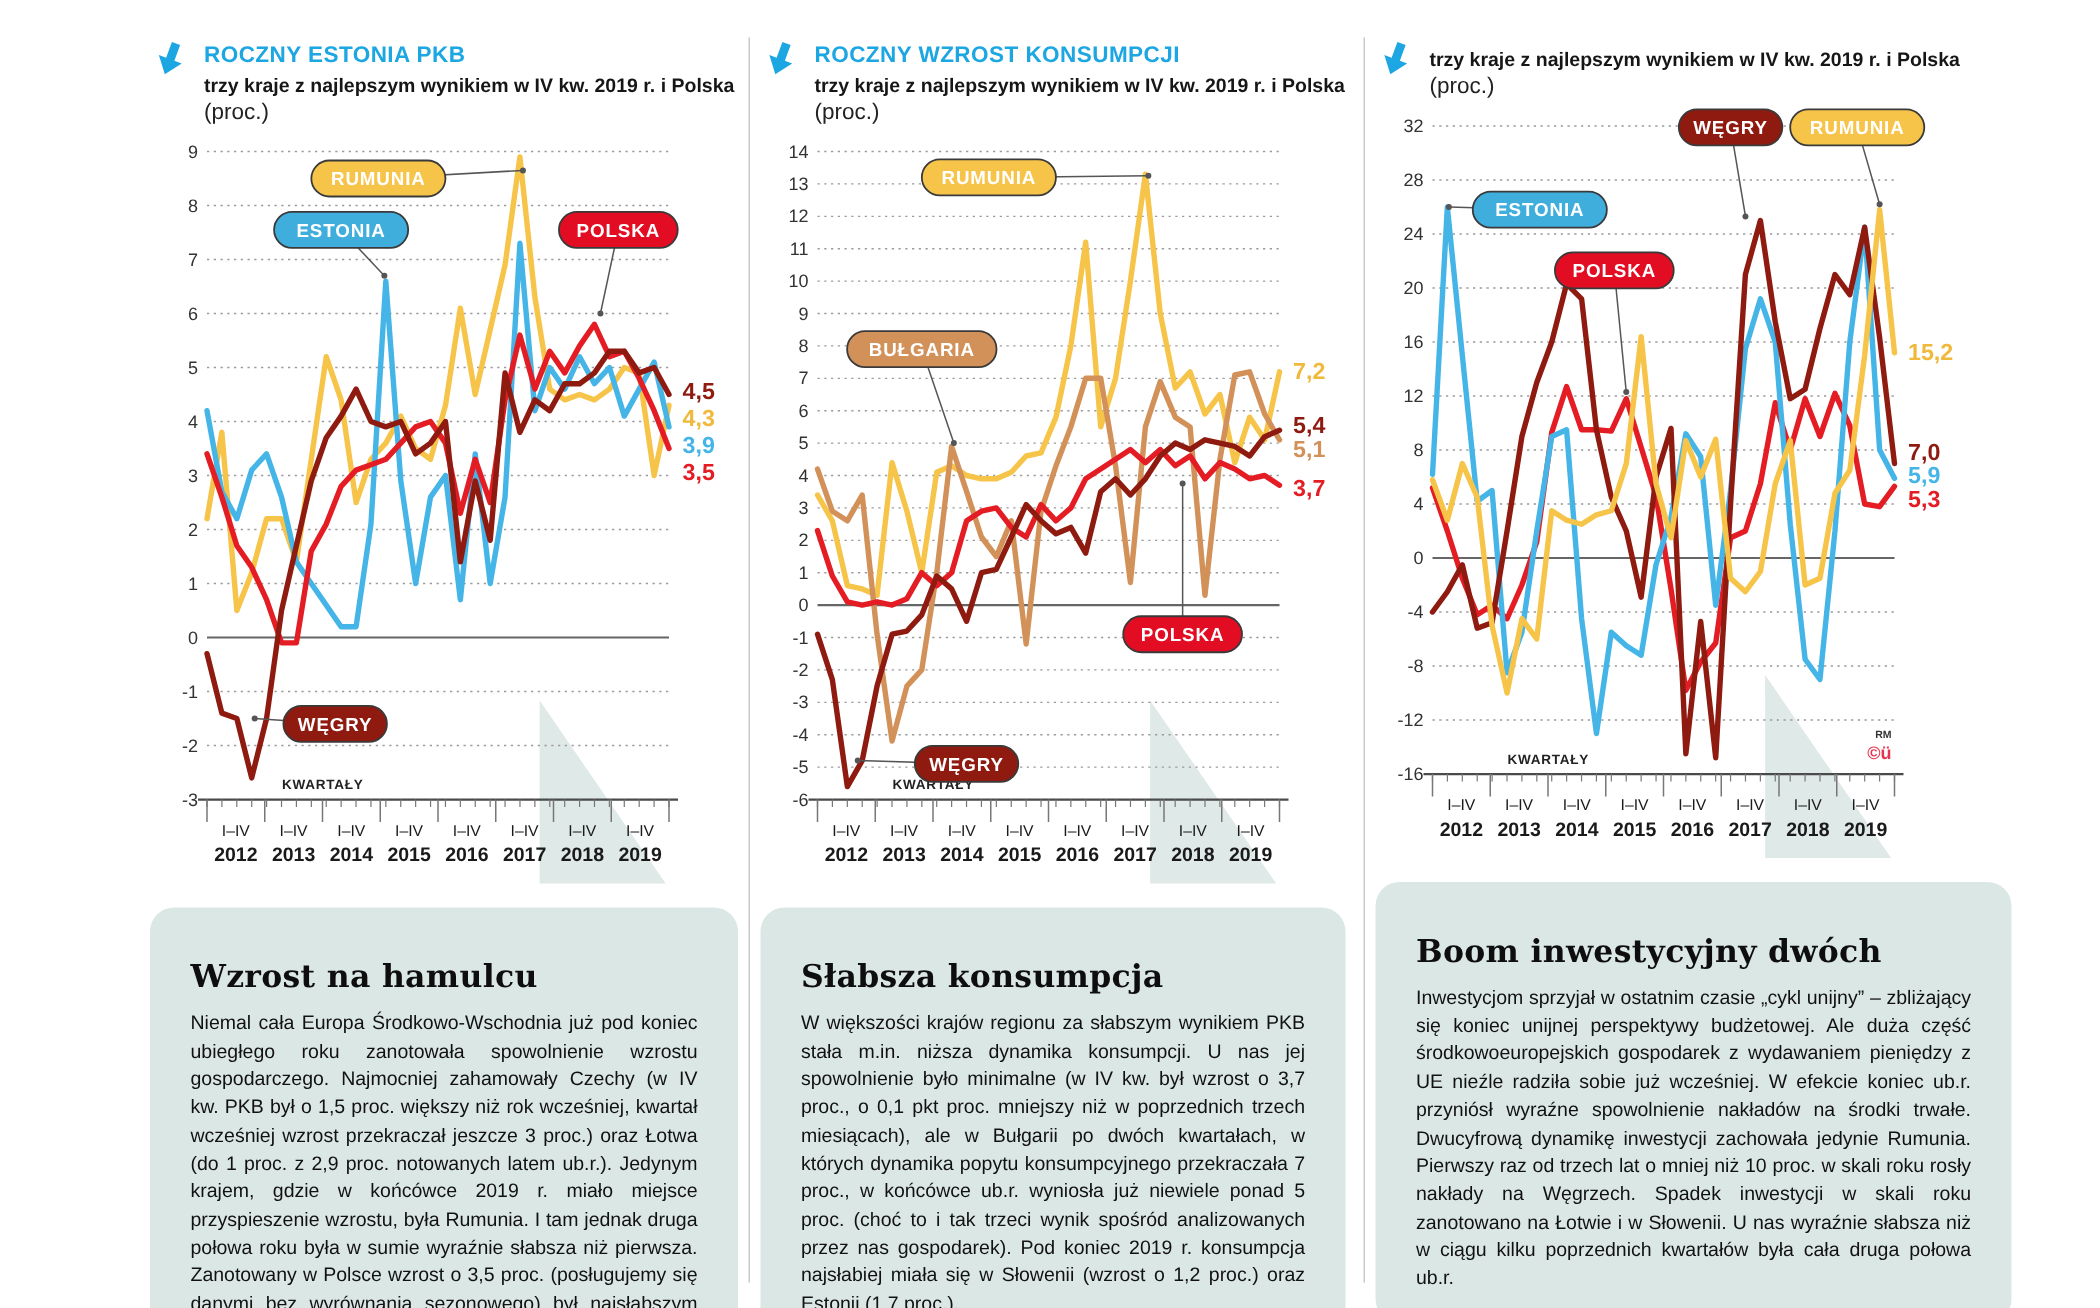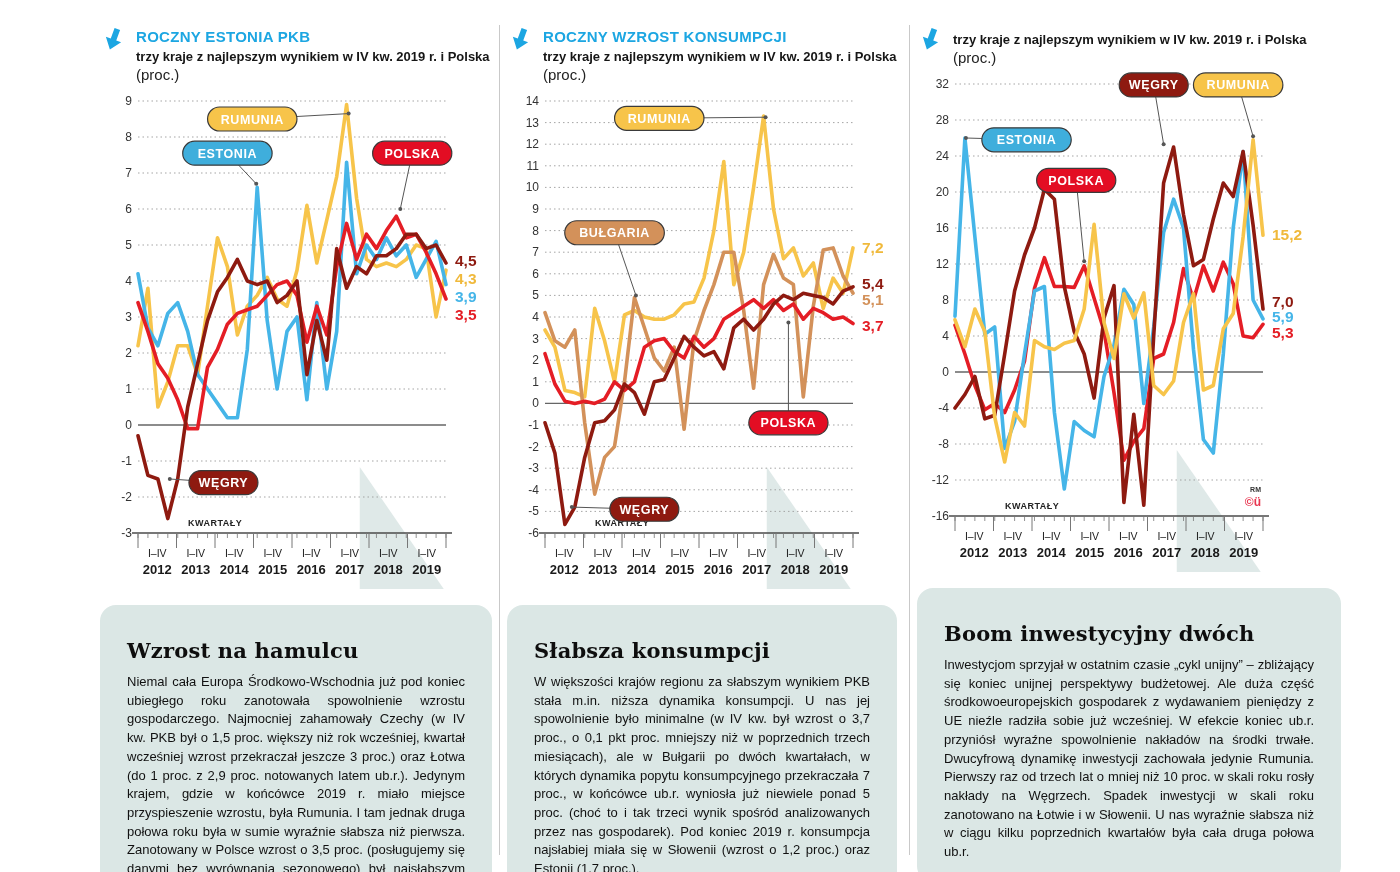--- a/index.html
+++ b/index.html
@@ -294,21 +294,21 @@
           <line x1="281.41935483870964" y1="337.84000000000003" x2="281.41935483870964" y2="237.4" stroke="#555" stroke-width="1"></line>
           <circle cx="281.41935483870964" cy="237.4" r="2" fill="#555"></circle>
           <rect x="241.81935483870964" y="325.84000000000003" width="79.19999999999999" height="24" rx="12" fill="#E30D23" stroke="#3a3a3a" stroke-width="1.2"></rect>
           <text x="281.41935483870964" y="342.34000000000003" text-anchor="middle" font-size="12.5" font-weight="bold" letter-spacing="0.6" fill="#fff">POLSKA</text>
           <text x="355" y="167.88" font-size="15.5" font-weight="bold" fill="#F0B93B">7,2</text>
           <text x="355" y="203.51999999999998" font-size="15.5" font-weight="bold" fill="#8E1A10">5,4</text>
           <text x="355" y="219.71999999999997" font-size="15.5" font-weight="bold" fill="#D3915A">5,1</text>
           <text x="355" y="245.64000000000001" font-size="15.5" font-weight="bold" fill="#E41D25">3,7</text>
         </svg></div>
     <div class="box">
-      <h2 class="bt">Słabsza konsumpcji</h2>
+      <h2 class="bt">Słabsza konsumpcja</h2>
       <p class="bp">W większości krajów regionu za słabszym wynikiem PKB stała m.in. niższa dynamika konsumpcji. U nas jej spowolnienie było minimalne (w IV kw. był wzrost o 3,7 proc., o 0,1 pkt proc. mniejszy niż w poprzednich trzech miesiącach), ale w Bułgarii po dwóch kwartałach, w których dynamika popytu konsumpcyjnego przekraczała 7 proc., w końcówce ub.r. wyniosła już niewiele ponad 5 proc. (choć to i tak trzeci wynik spośród analizowanych przez nas gospodarek). Pod koniec 2019 r. konsumpcja najsłabiej miała się w Słowenii (wzrost o 1,2 proc.) oraz Estonii (1,7 proc.).</p>
     </div>
   </section>
 
   <div class="vdiv" style="left:909px;"></div>
 
   <section class="col" style="left:917px;width:424px;">
     <header class="hd">
       <span class="arr">
         <svg viewBox="0 0 24 24" width="27" height="27">

